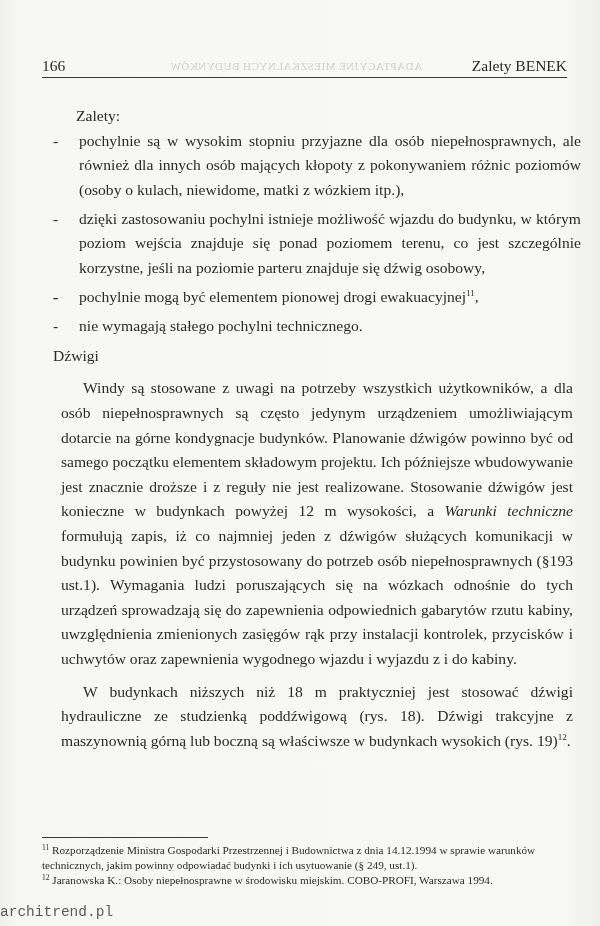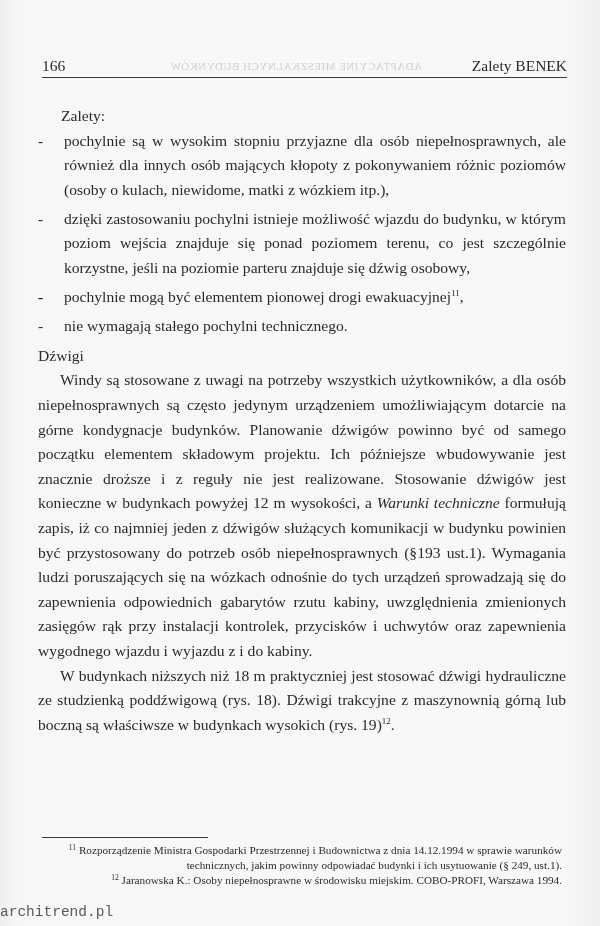--- a/index.html
+++ b/index.html
@@ -35,30 +35,30 @@
       top: 57px;
       width: 525px;
       height: 20px;
       border-bottom: 1px solid #3a3a3a;
       font-size: 15.5px;
     }
     .header .pnum { position: absolute; left: 0; top: 0; }
     .header .author { position: absolute; right: 0; top: 0; }
     .body {
       position: absolute;
-      left: 38px;
+      left: 53px;
       top: 104px;
       width: 528px;
       font-size: 15.6px;
       line-height: 24.6px;
     }
     .p-just {
       text-align: justify;
       text-align-last: left;
-      margin: 0;
+      margin: 8px;
     }
     .zalety {
       margin: 0 0 0 23px;
       height: 24.6px;
     }
     .bullet {
       position: relative;
       padding-left: 26px;
       margin: 0;
       text-align: justify;
@@ -84,21 +84,21 @@
       border-top: 1px solid #3a3a3a;
     }
     .footnotes {
       position: absolute;
       left: 42px;
       top: 843px;
       width: 520px;
       font-size: 11.2px;
       line-height: 15px;
     }
-    .footnotes p { margin: 0; text-align: right; }
+    .footnotes p { margin: 0; }
     .footnotes sup { font-size: 7.5px; vertical-align: 4px; }
     .watermark {
       position: absolute;
       left: 0;
       top: 904px;
       font-family: Liberation Mono, monospace;
       font-size: 14.5px;
       color: #5a5a5a;
     }
   </style>

